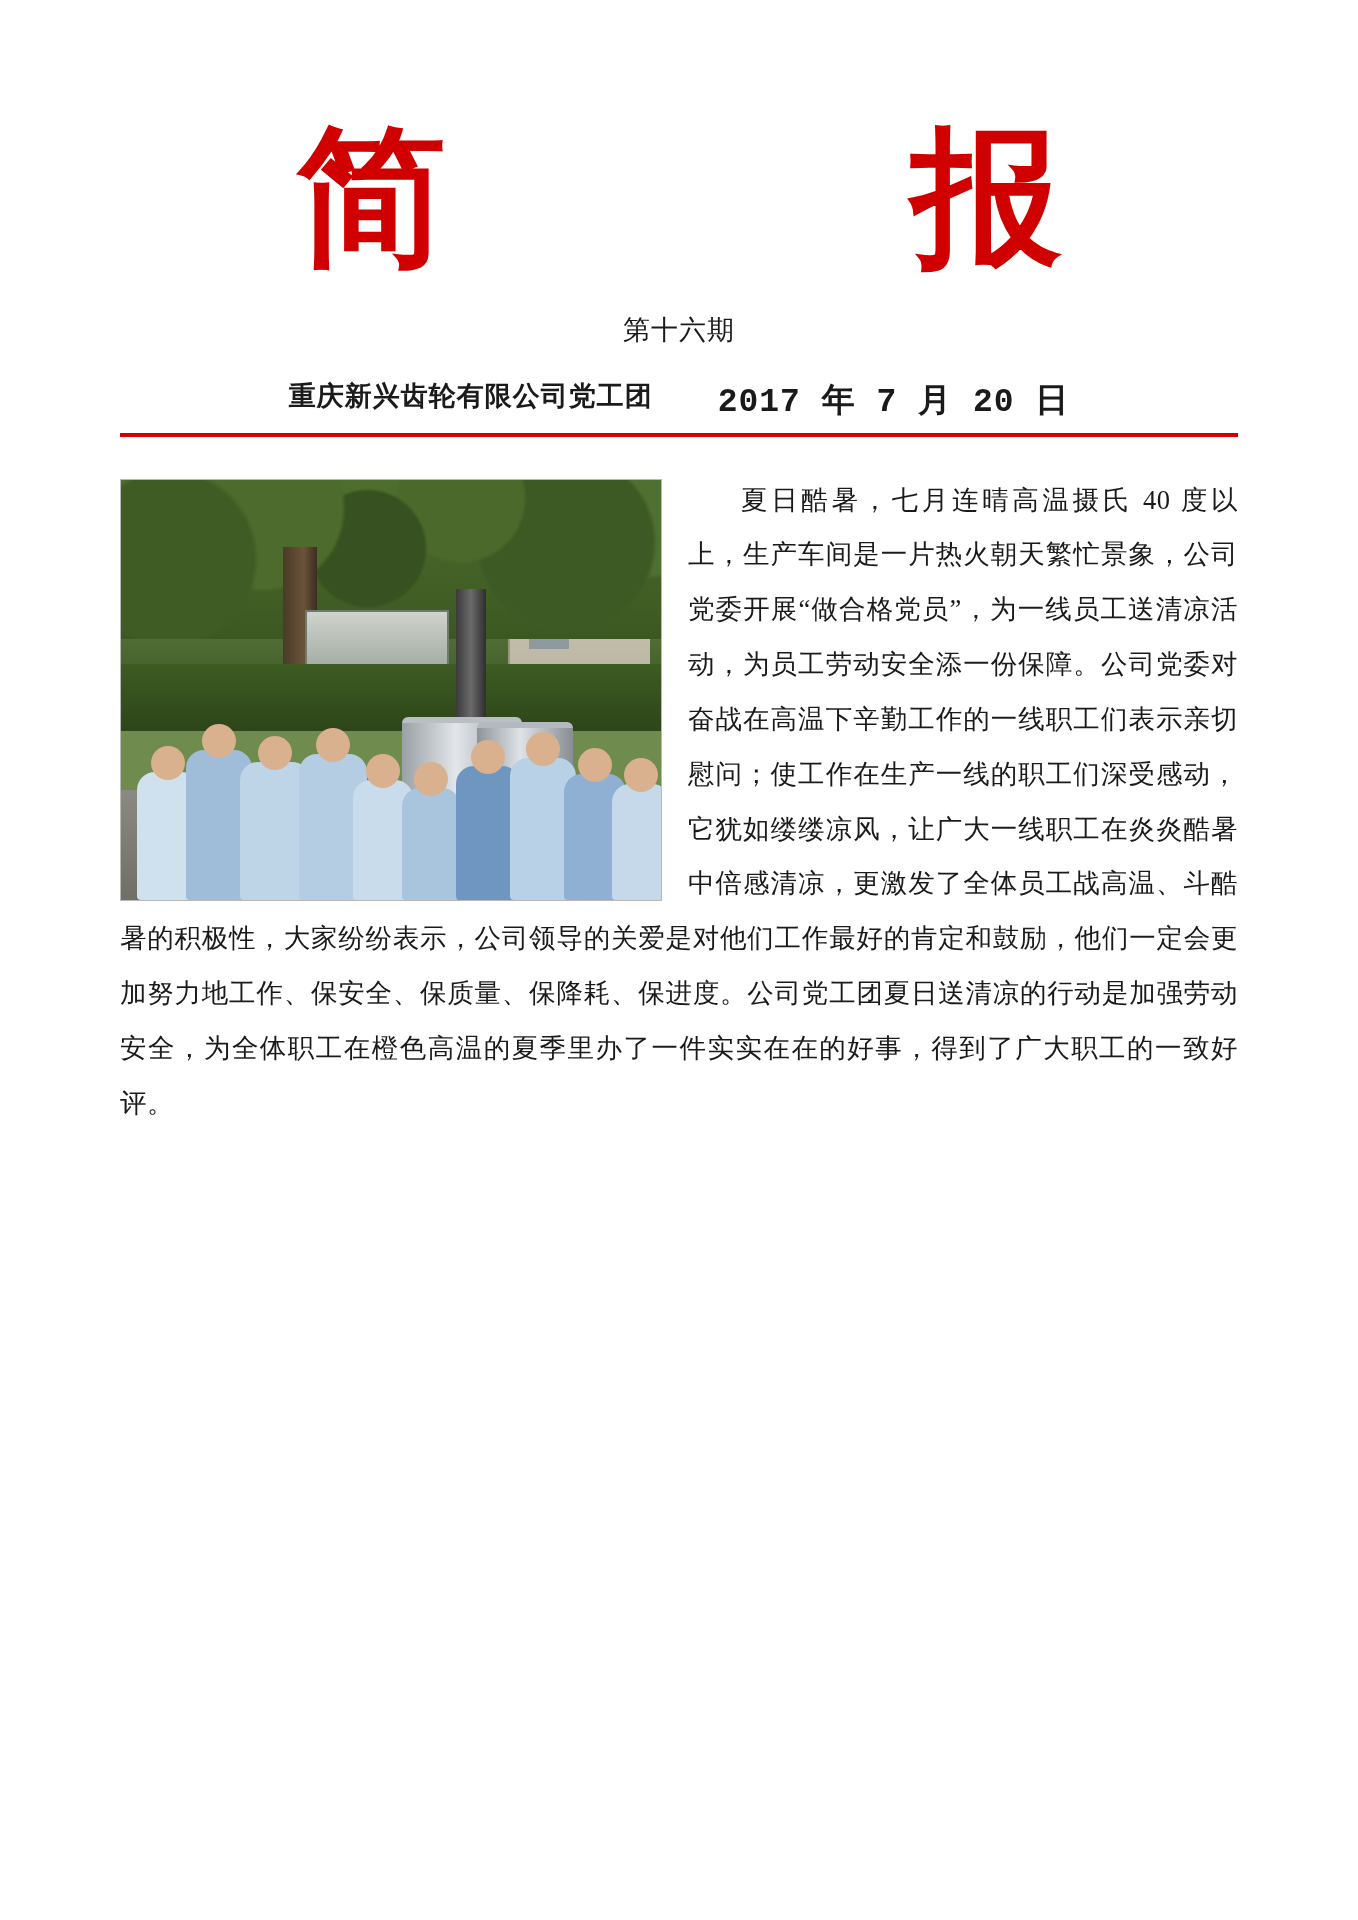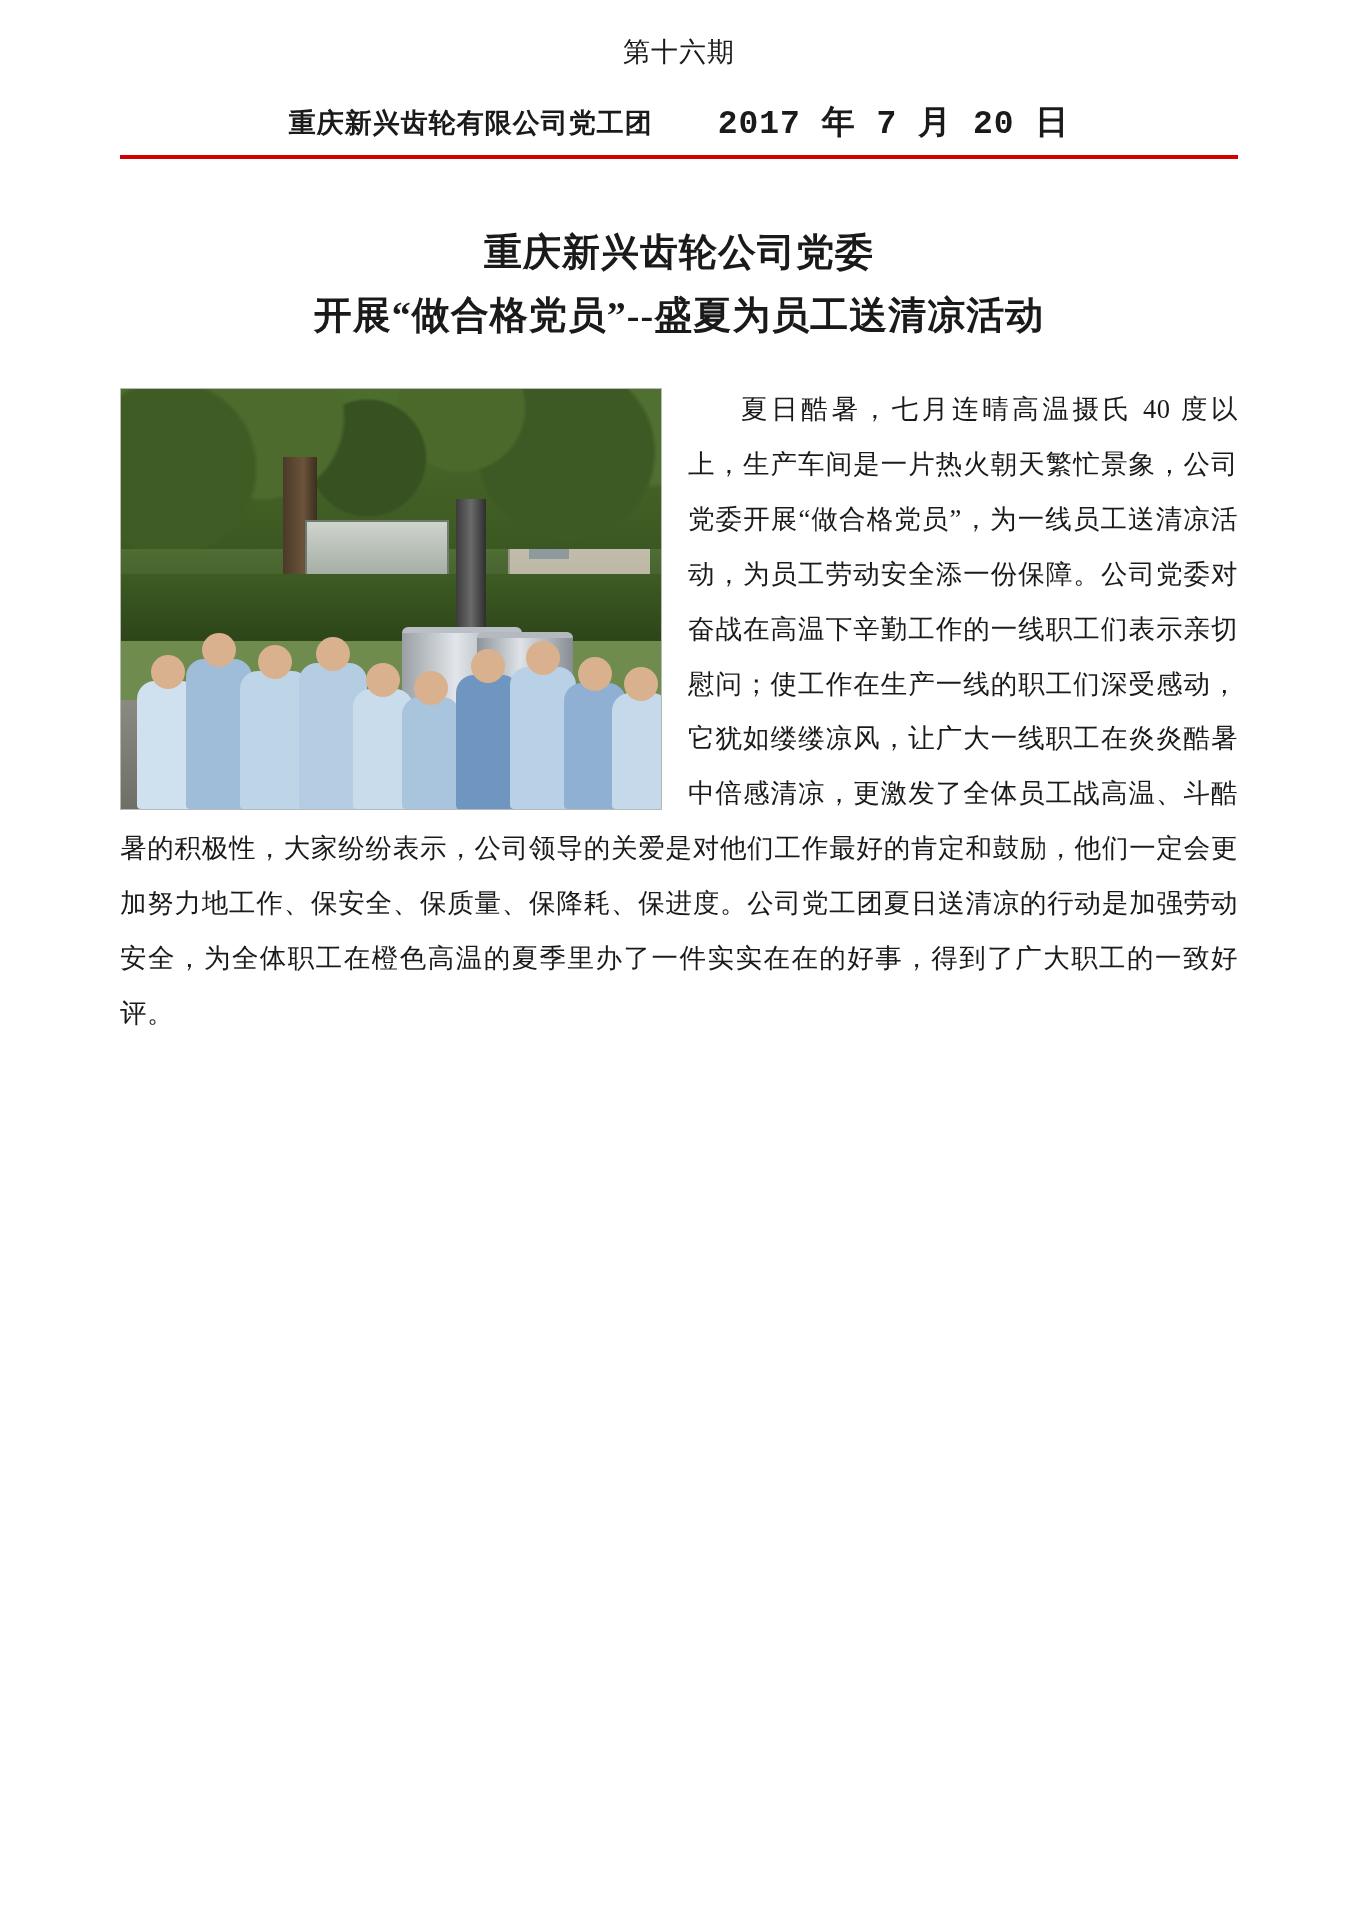--- a/index.html
+++ b/index.html
@@ -41,21 +41,21 @@
     text-align: center;
     margin-top: 34px;
     font-size: 27px;
     font-weight: normal;
     letter-spacing: 1px;
   }
 
   .meta-row {
     margin-top: 30px;
     display: flex;
-    align-items: center;
+    align-items: flex-start;
     justify-content: center;
     gap: 65px;
     font-size: 27px;
     font-weight: bold;
   }
   .meta-org {
     letter-spacing: 1px;
   }
   .meta-date {
     font-family: "Liberation Mono", "DejaVu Sans Mono", monospace;
@@ -202,34 +202,31 @@
     z-index: -1;
   }
 </style>
 </head>
 <body>
 
 <div class="page">
 
   <div class="band"></div>
 
+  <div class="masthead">简    报</div>
 
   <div class="issue">第十六期</div>
 
   <div class="meta-row">
     <span class="meta-org">重庆新兴齿轮有限公司党工团</span>
     <span class="meta-date">2017 年 7 月 20 日</span>
   </div>
 
   <div class="rule"></div>
 
-  <div class="headline">
-    <span class="l1">重庆新兴齿轮公司党委</span>
-    <span class="l2">开展“做合格党员”--盛夏为员工送清凉活动</span>
-  </div>
 
   <div class="body-wrap">
 
     <div class="photo">
       <div class="ph-sky"></div>
       <div class="ph-building"></div>
       <div class="ph-tree-canopy"></div>
       <div class="ph-trunk"></div>
       <div class="ph-kiosk"></div>
       <div class="ph-hedge"></div>

